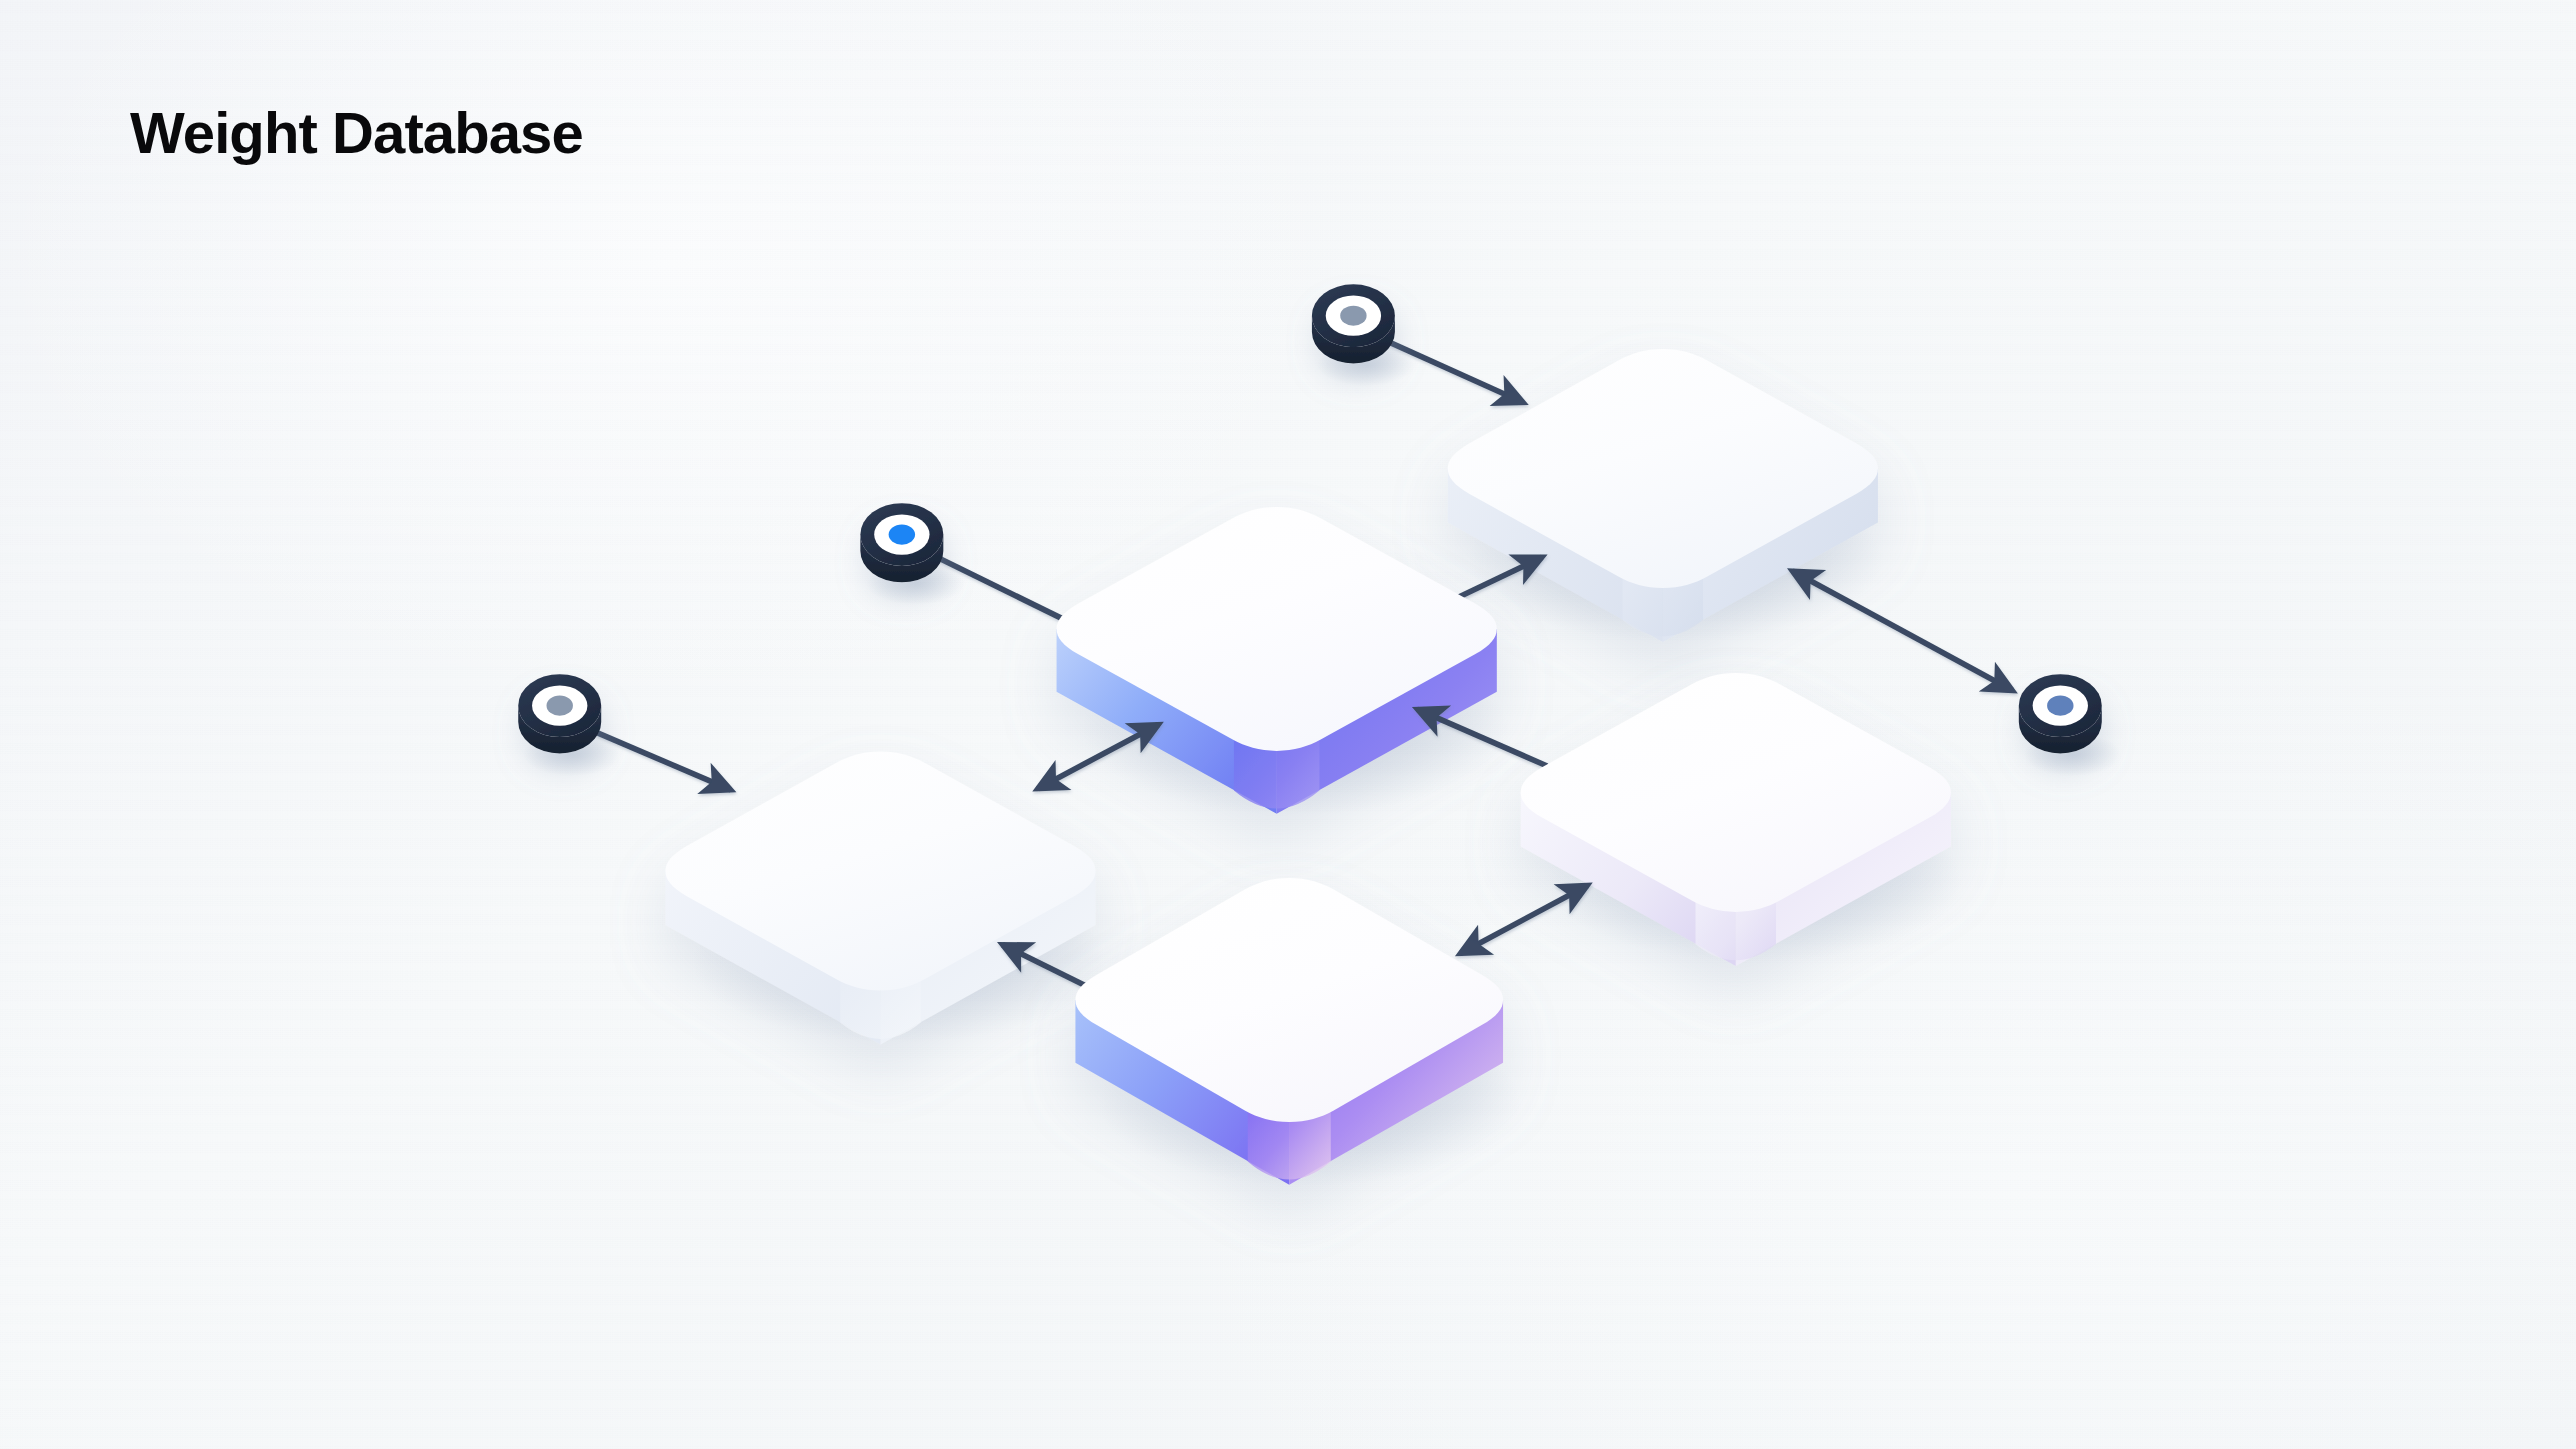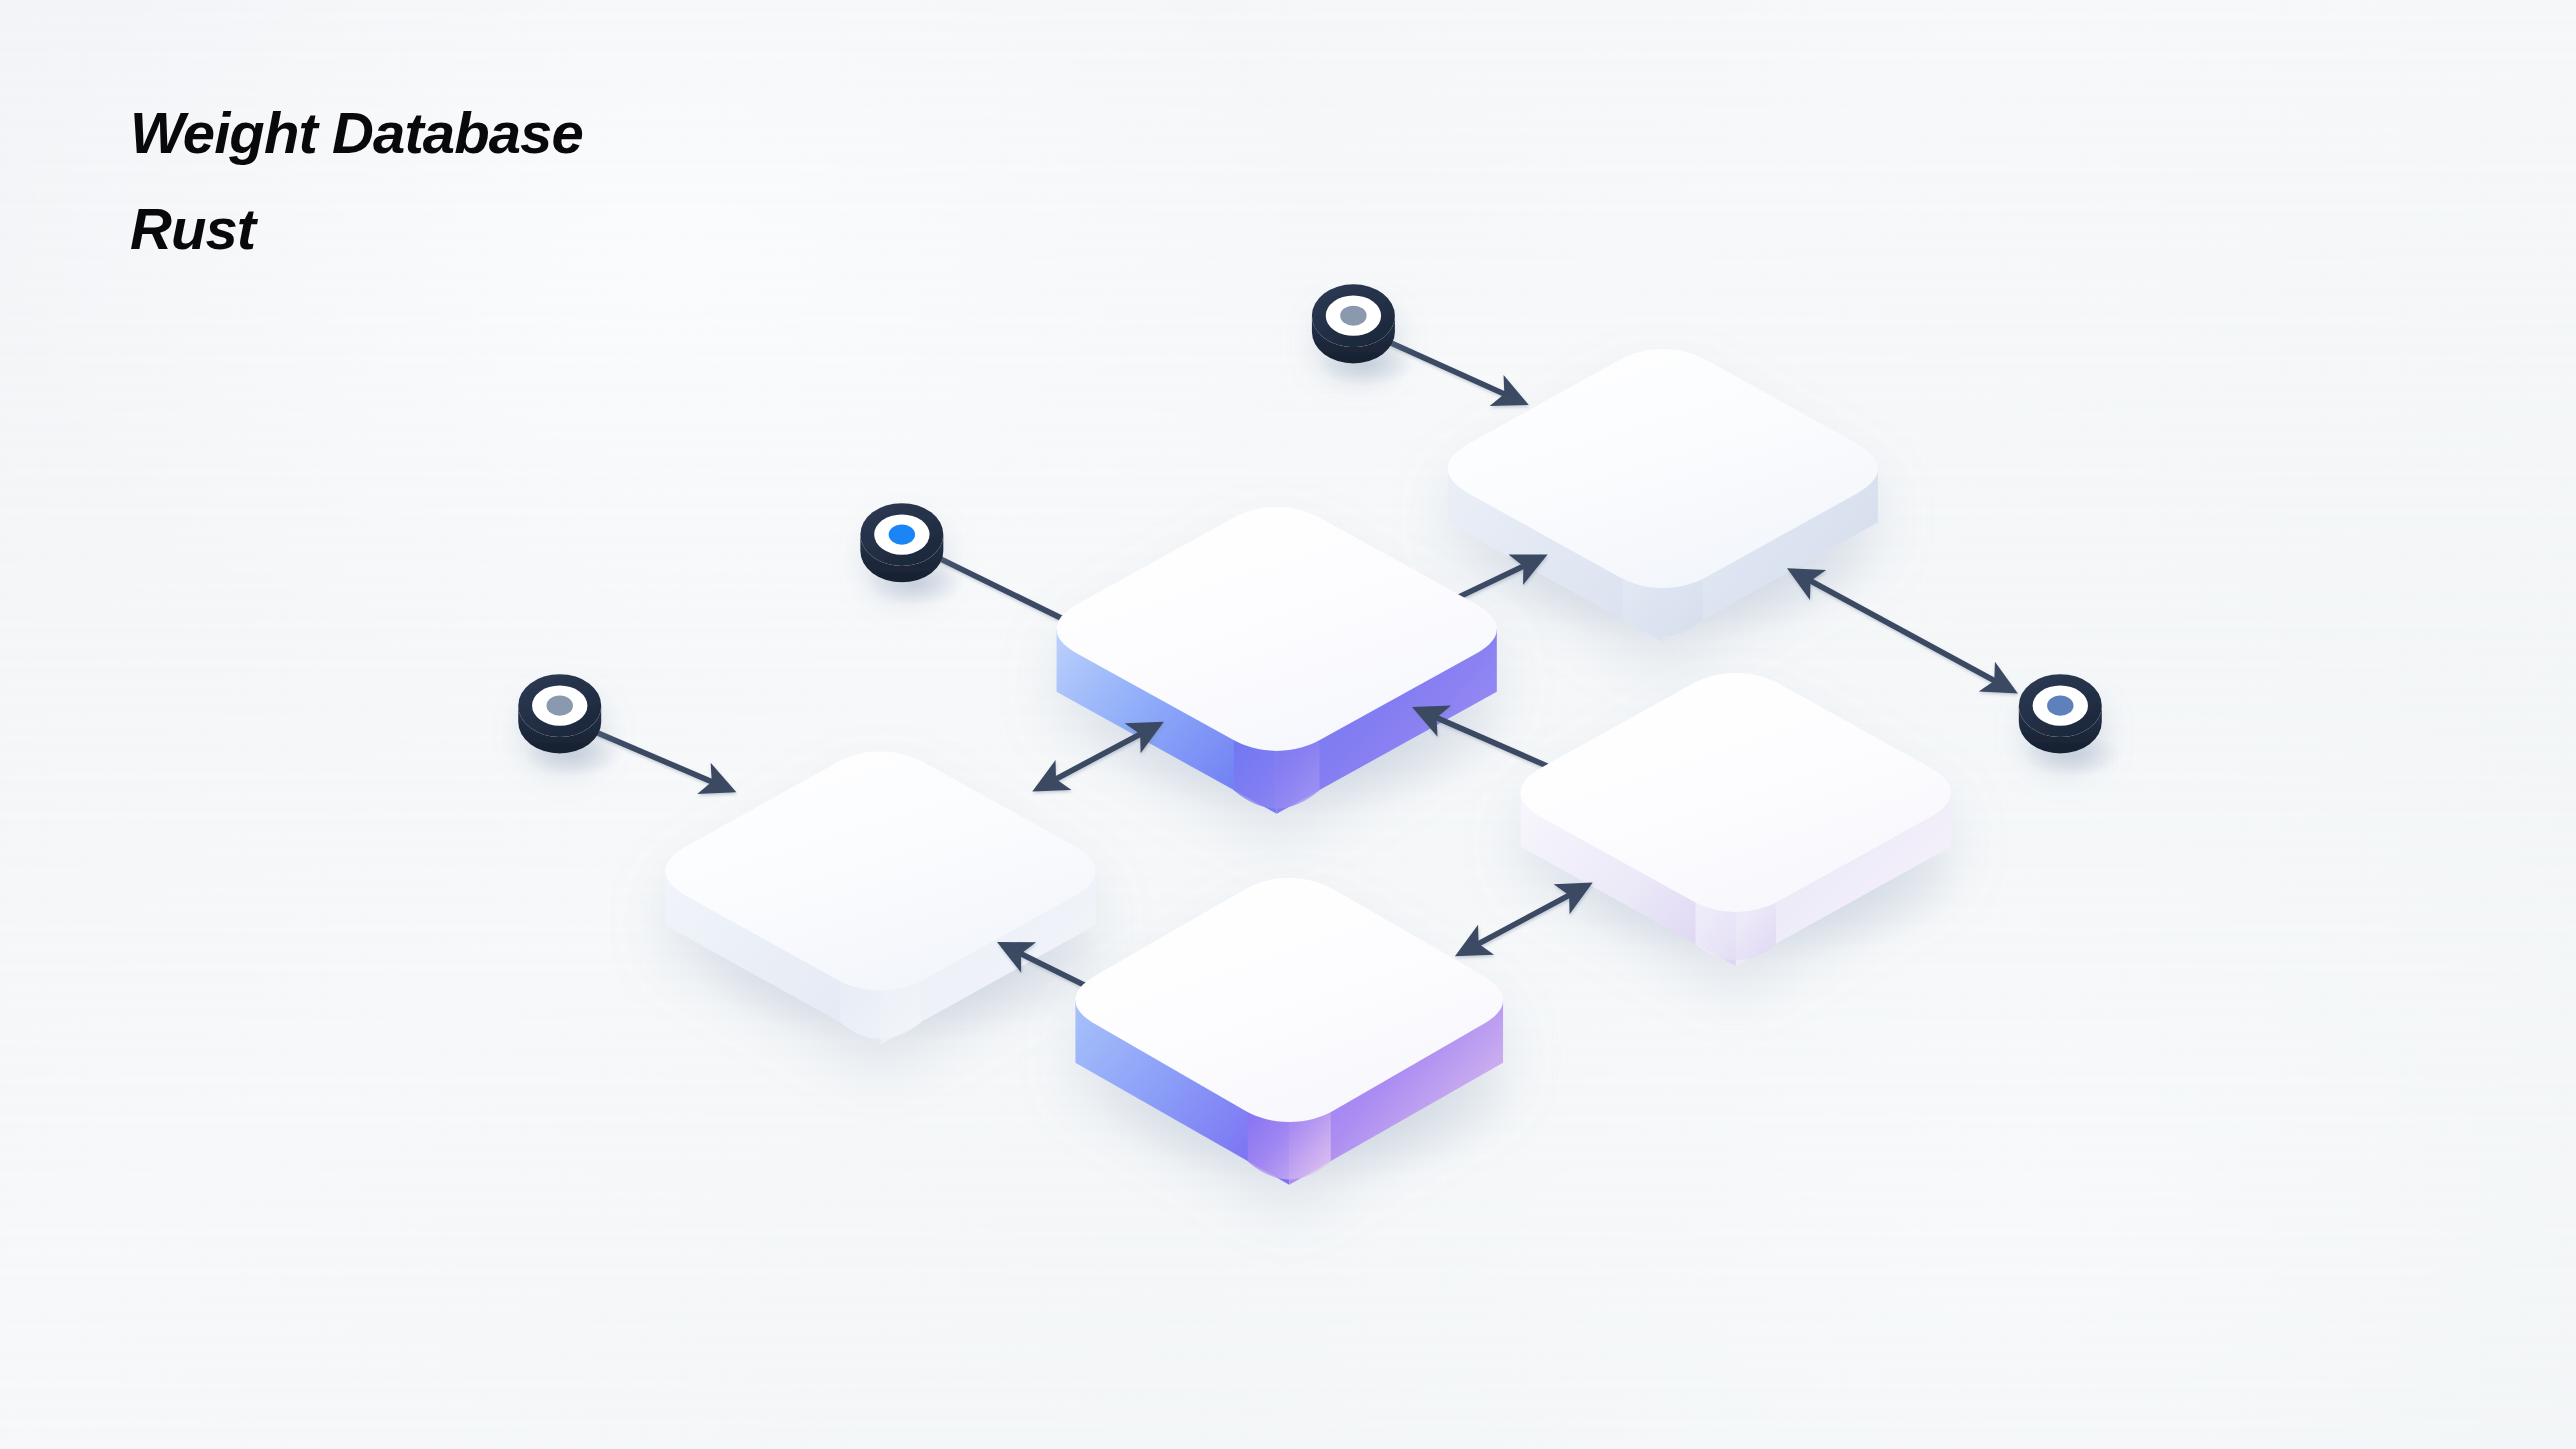--- a/index.html
+++ b/index.html
@@ -14,21 +14,20 @@
 
   #stage {
     position: relative;
     width: 2576px;
     height: 1449px;
     background:
       radial-gradient(ellipse 1132px 755px at 26% 18%, #fbfcfd 0%, rgba(251,252,253,0) 60%),
       radial-gradient(ellipse 1384px 943px at 78% 82%, #f8fafb 0%, rgba(248,250,251,0) 62%),
       linear-gradient(148deg, #f3f5f8 0%, #f7f9fa 42%, #f2f5f7 100%);
     overflow: hidden;
-    font-style: italic;
   }
 
   
   #grain {
     position: absolute;
     inset: 0;
     pointer-events: none;
     opacity: .45;
     background-image:
       repeating-linear-gradient(0deg, rgba(120,140,165,.018) 0px, rgba(120,140,165,.018) 0.6px, rgba(255,255,255,0) 0.6px, rgba(255,255,255,0) 1.9px),
@@ -61,21 +60,20 @@
 </style>
 </head>
 <body>
 
 <div id="stage">
 
   <div id="grain"></div>
 
   <div id="title-block">
     <div class="title-line">Weight Database</div>
-    <div class="title-line">Rust</div>
   </div>
 
   <svg id="scene" viewBox="0 0 4096 2304">
     <defs>
 
       <filter id="cubeShadow" x="-60%" y="-60%" width="240%" height="260%">
         <feDropShadow dx="0" dy="46" stdDeviation="44" flood-color="#93a3bb" flood-opacity="0.22"></feDropShadow>
       </filter>
       <filter id="markerShadow" x="-120%" y="-120%" width="360%" height="400%">
         <feDropShadow dx="6" dy="30" stdDeviation="22" flood-color="#8e9fb8" flood-opacity="0.26"></feDropShadow>

